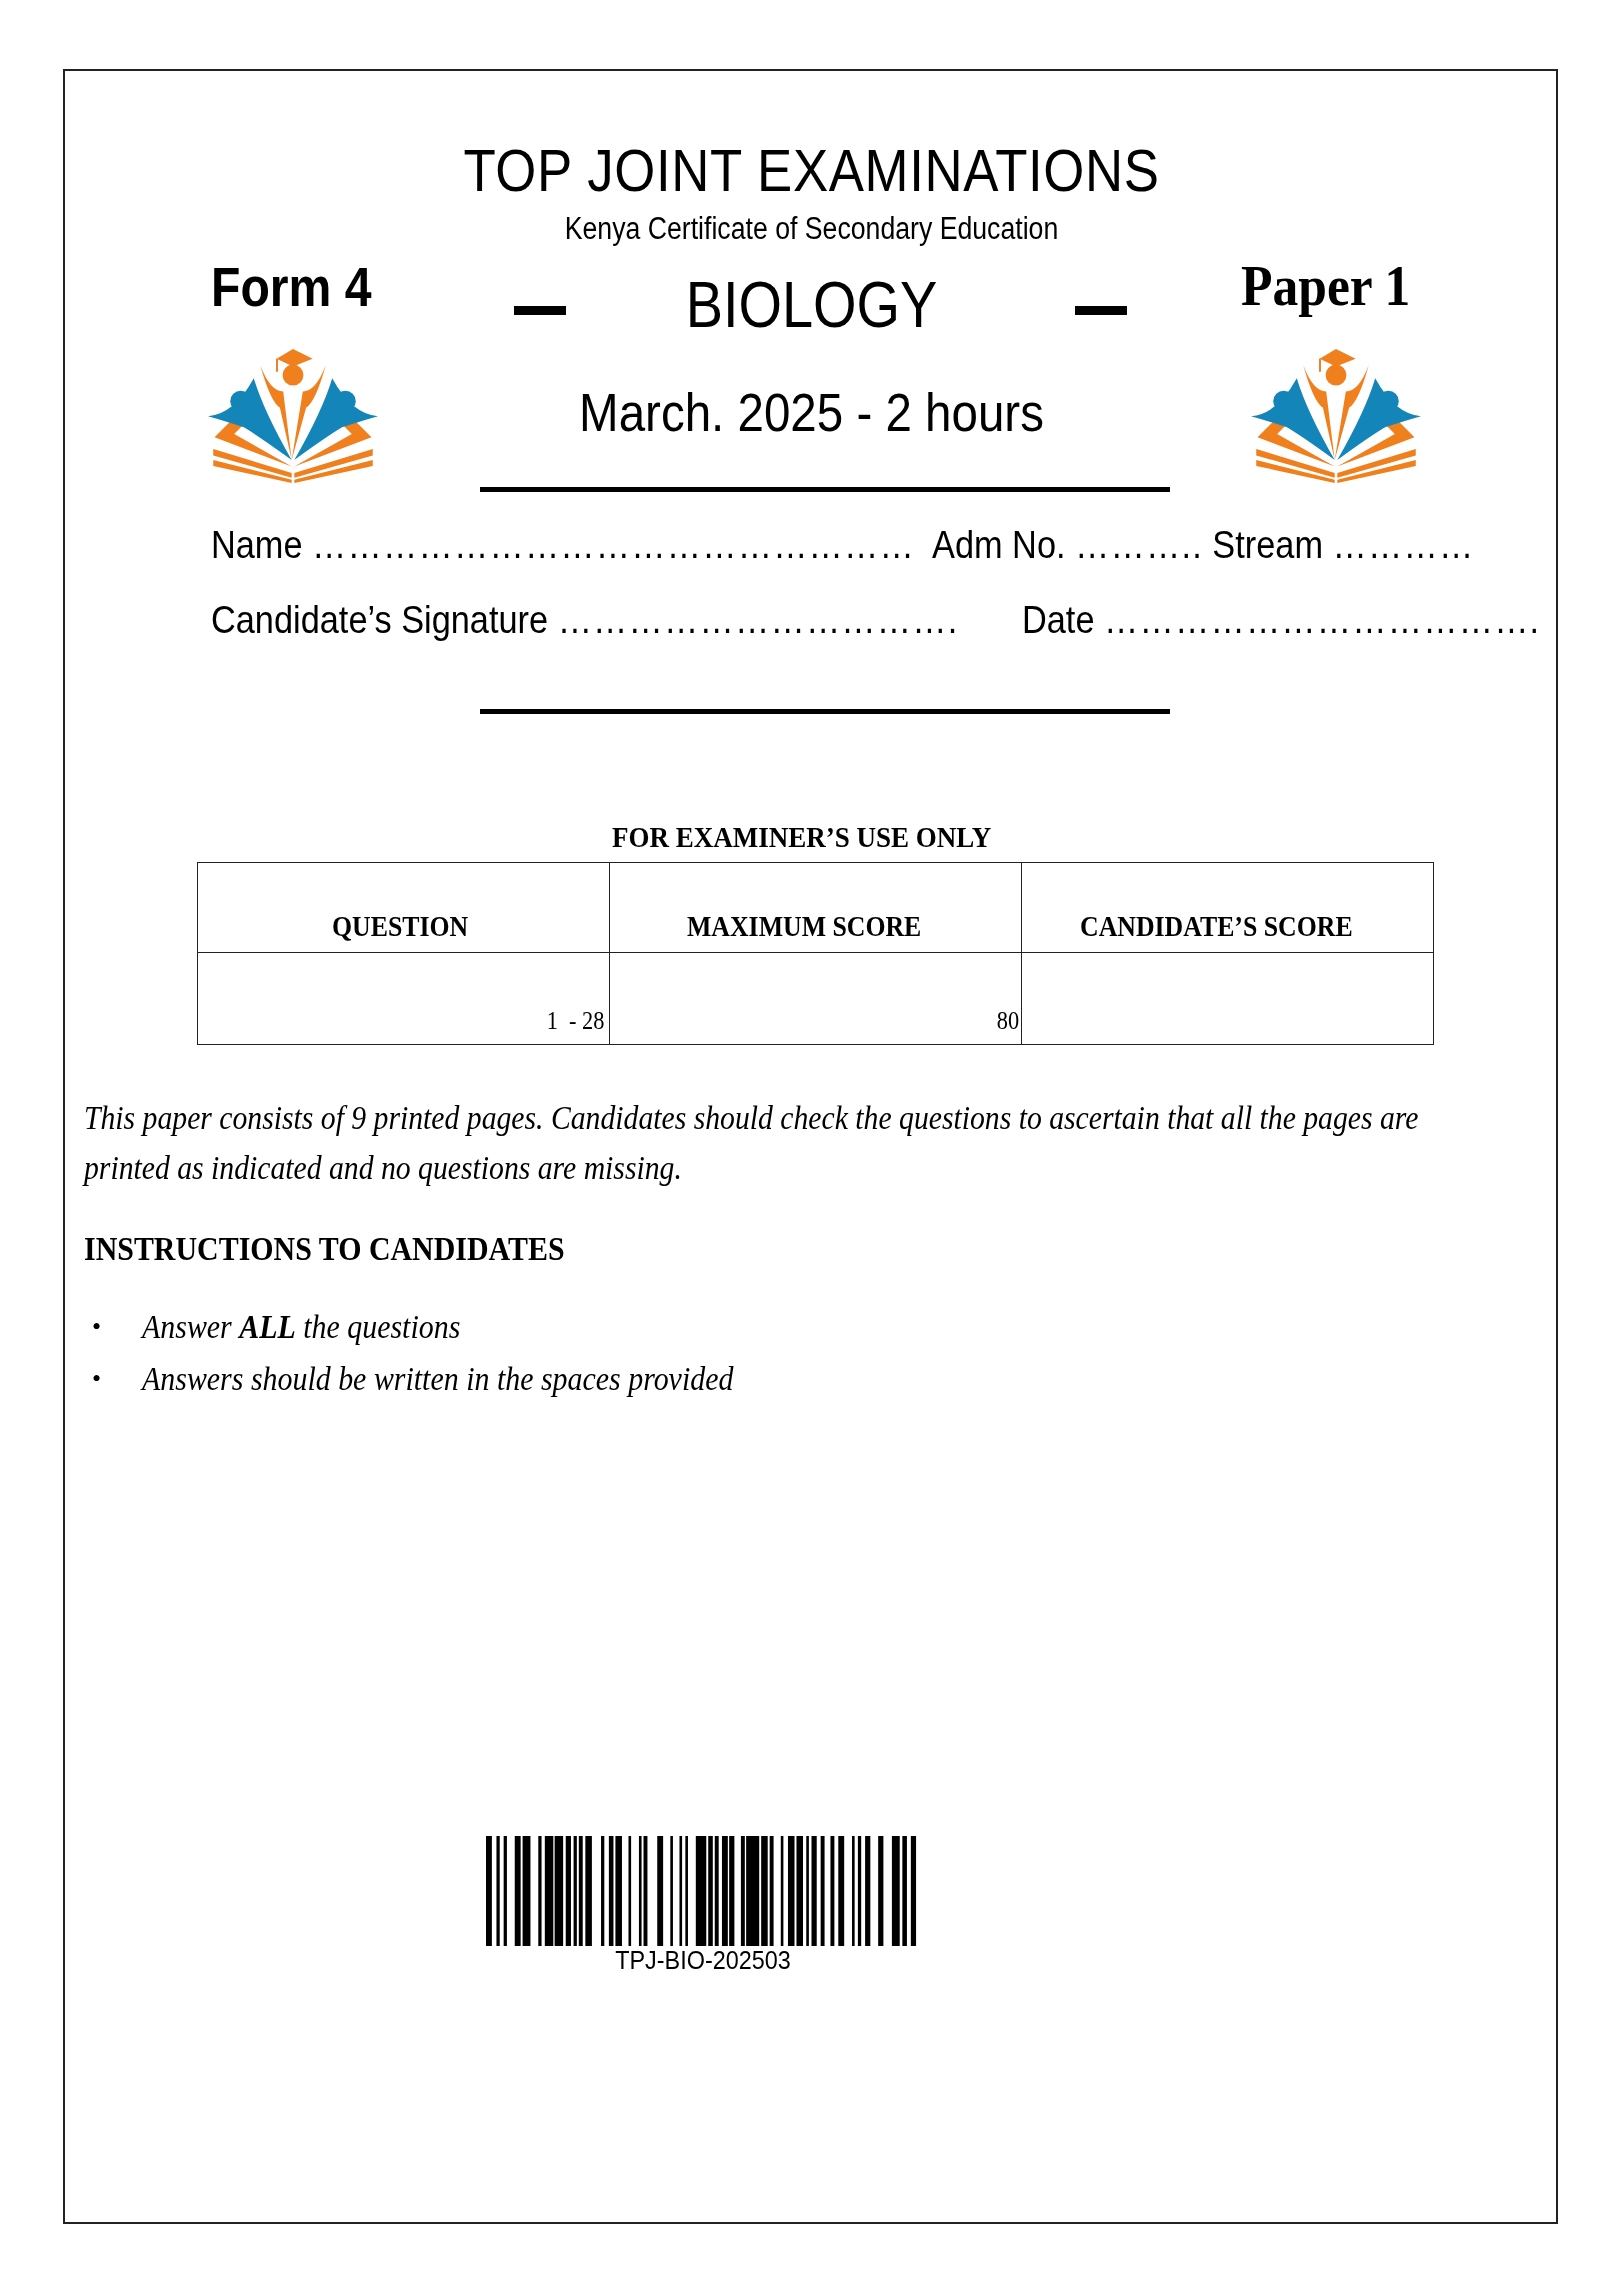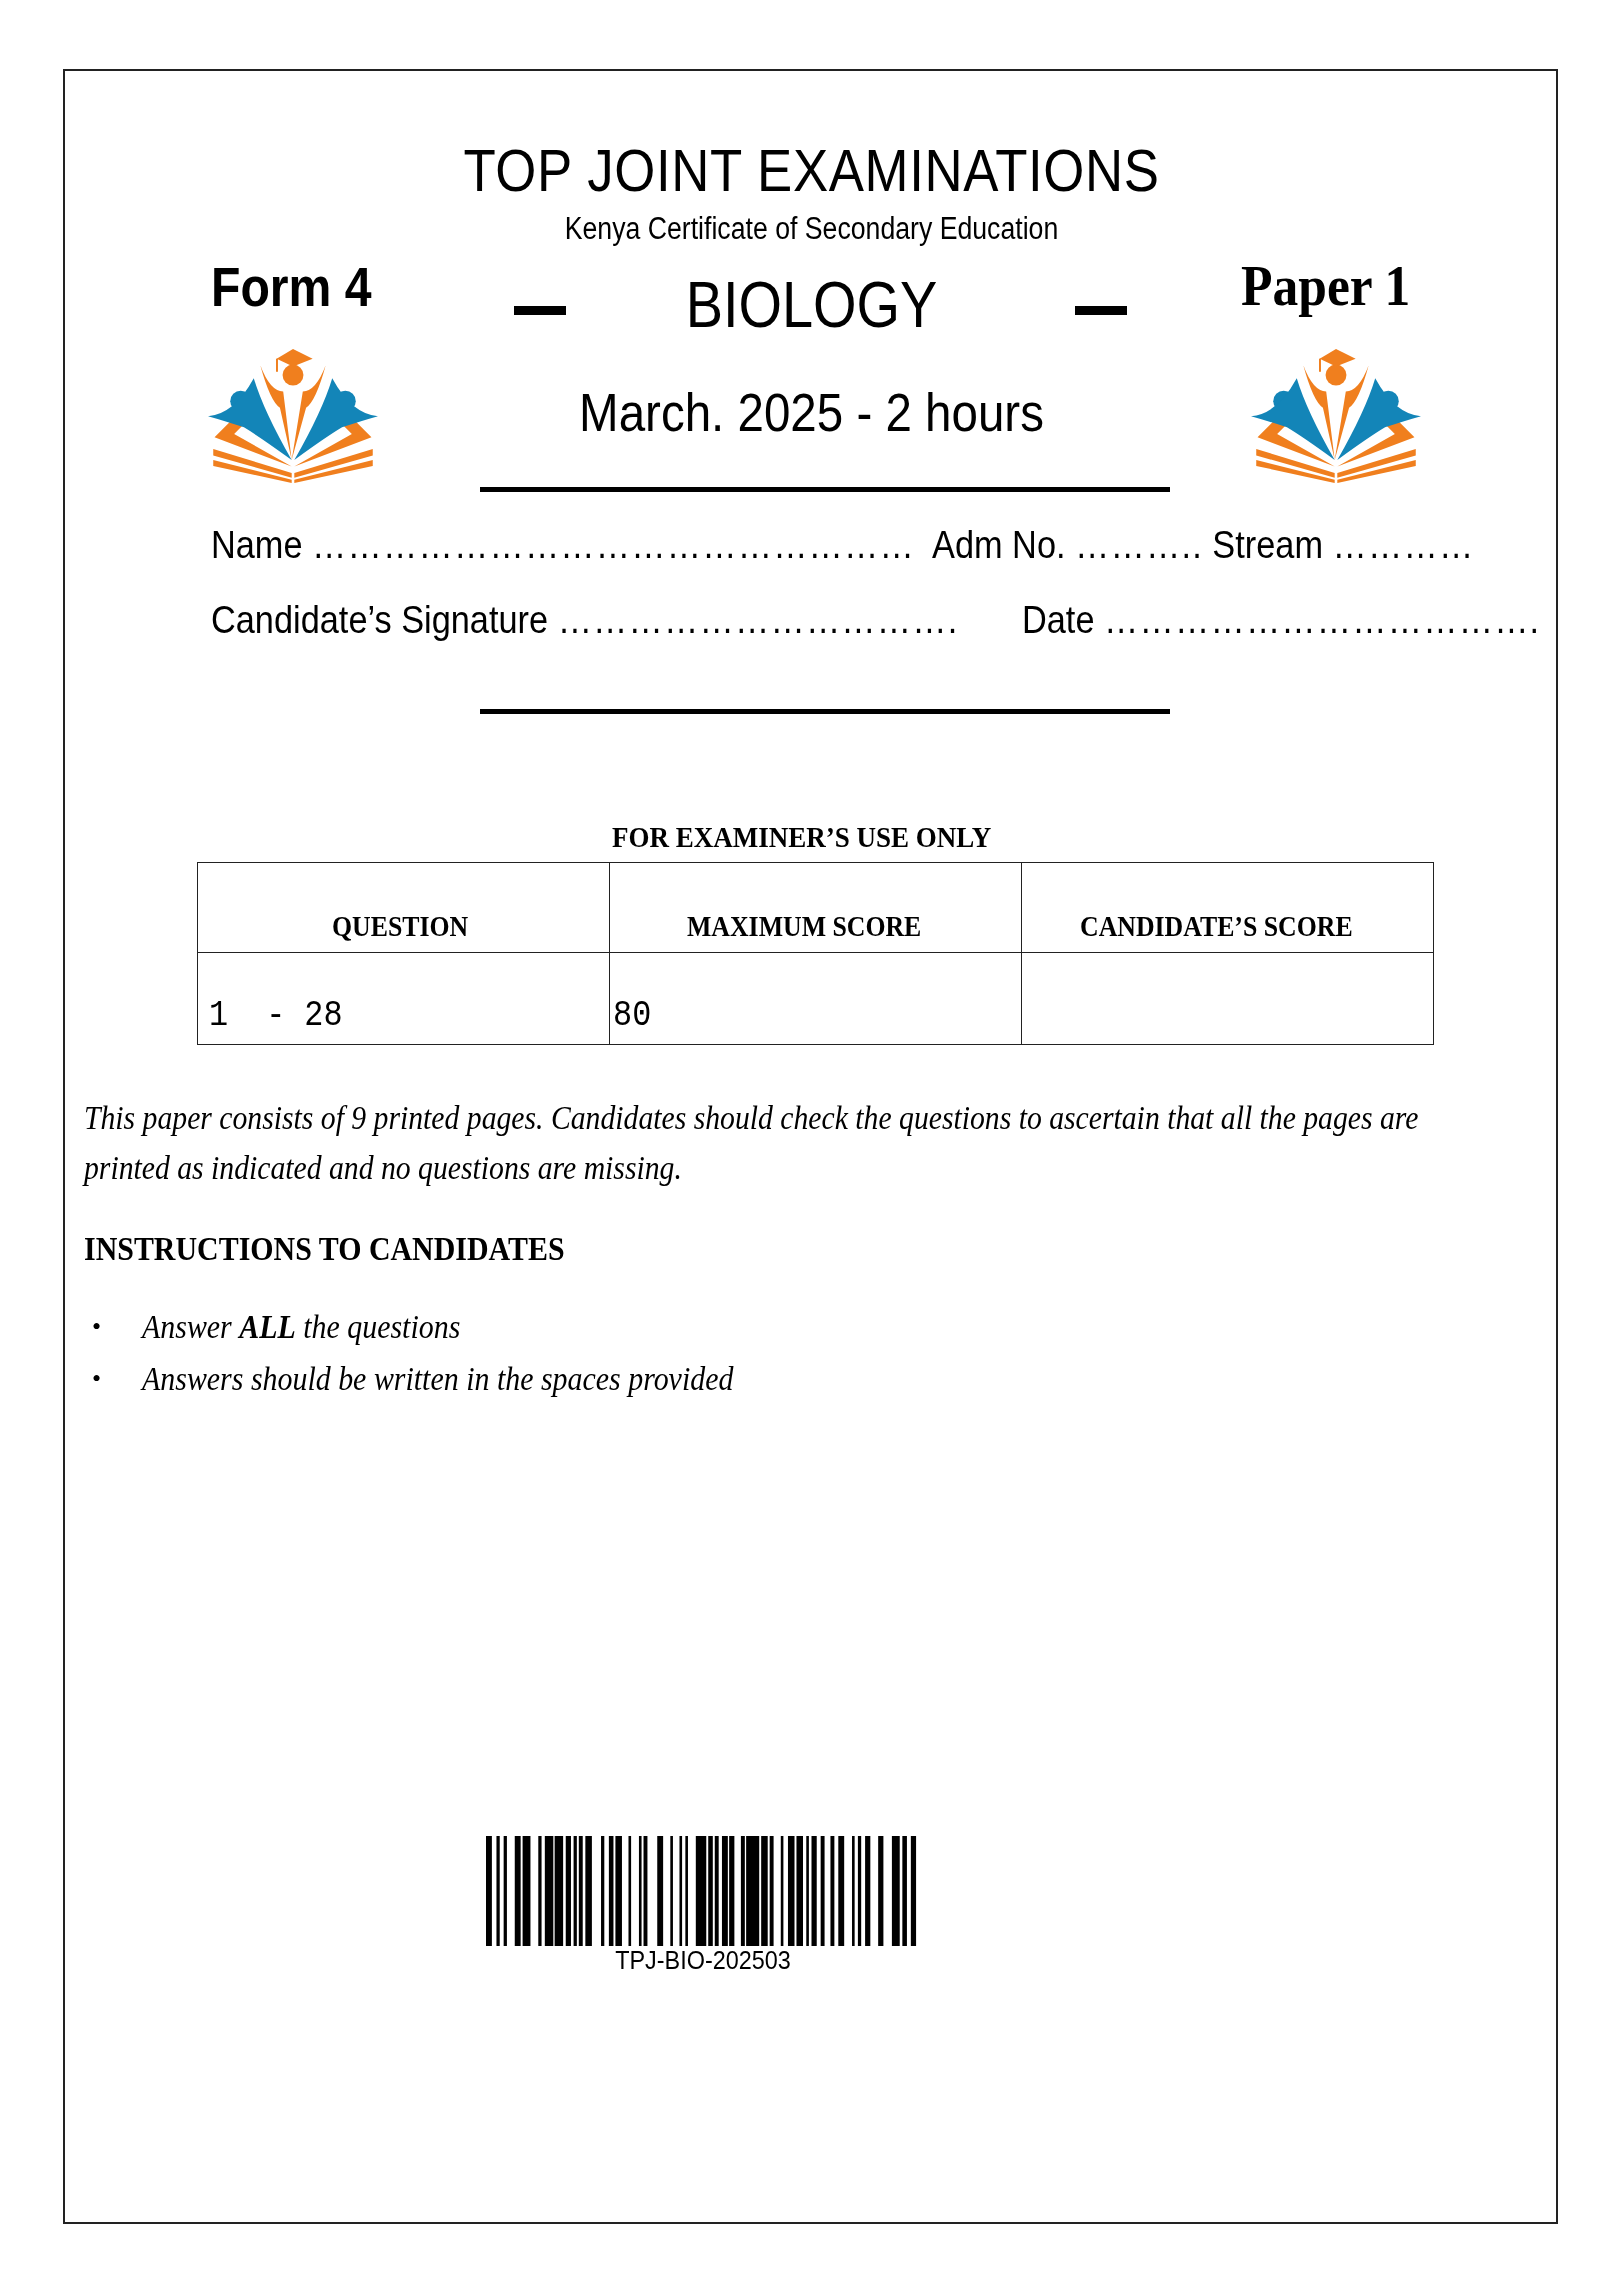--- a/index.html
+++ b/index.html
@@ -33,21 +33,21 @@
     .field-row-1 { left: 211px; top: 523px; }
     .field-row-2 { left: 211px; top: 598px; }
     .field-r1 { left: 932px; top: 523px; }
     .field-r2 { left: 1022px; top: 598px; }
     .dots { letter-spacing: 1.3px; }
 
     .examiner-title { left: 0; width: 1623px; top: 820px; text-align: center; font-size: 30px; font-weight: bold; transform: scaleX(0.9); transform-origin: 713px; }
     .exam-table { left: 197px; top: 862px; border-collapse: collapse; }
     .exam-table td, .exam-table th { border: 1.6px solid #222; padding: 0; }
     .exam-table th { height: 90px; vertical-align: bottom; text-align: center; font-size: 30px; font-weight: bold; padding: 0 0 9.2px 15.7px; box-sizing: border-box; }
-    .exam-table td { height: 92px; vertical-align: bottom; text-align: left; font-size: 37px; padding-bottom: 7.9px; box-sizing: border-box; font-family: Liberation Mono, monospace; }
+    .exam-table td { height: 92px; vertical-align: bottom; text-align: right; font-size: 26px; padding-bottom: 7.9px; box-sizing: border-box; }
     .col1 { width: 412px; }
     .col2 { width: 412px; }
     .col3 { width: 412px; }
     .th-inner { display: inline-block; transform: scaleX(0.86); transform-origin: left; }
     .td-inner { display: inline-block; transform: scaleX(0.86); }
 
     .notice { left: 84px; top: 1093px; width: 1570px; font-size: 33px; font-style: italic; line-height: 50px; transform: scaleX(0.9); transform-origin: left; }
     .instr-title { left: 84px; top: 1230px; font-size: 34px; font-weight: bold; transform: scaleX(0.88); transform-origin: left; }
     .instr-list { left: 84px; top: 1301px; margin: 0; padding: 0; list-style: none; }
     .instr-list li { font-size: 34px; font-style: italic; line-height: 52px; white-space: nowrap; display: flex; align-items: center; }

